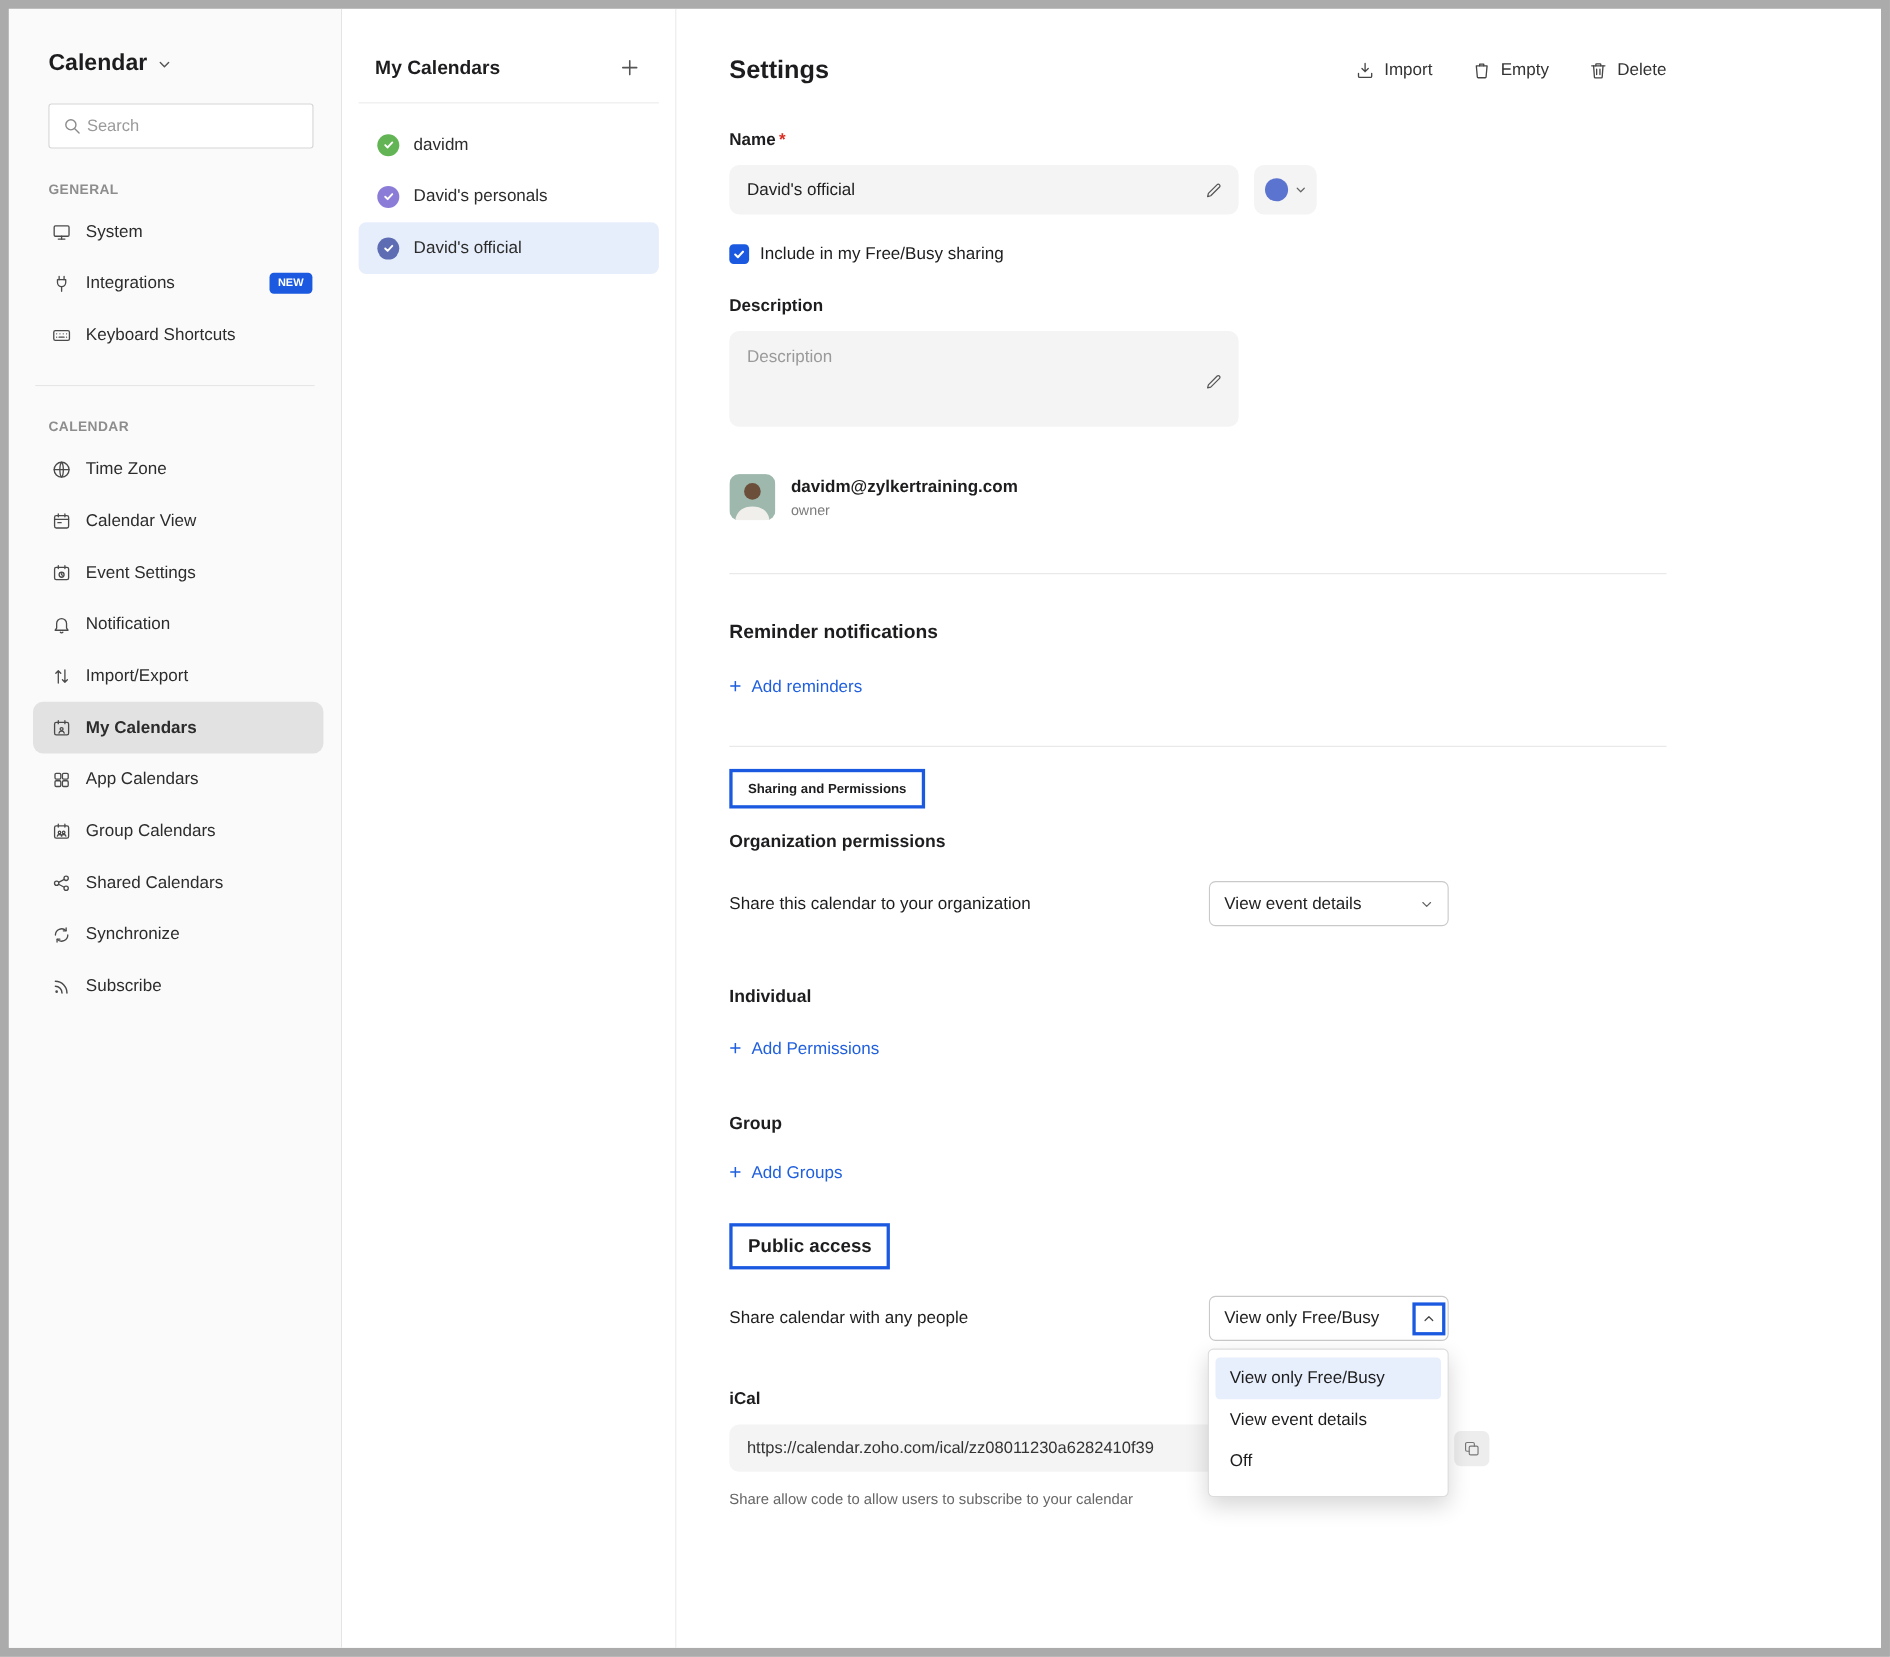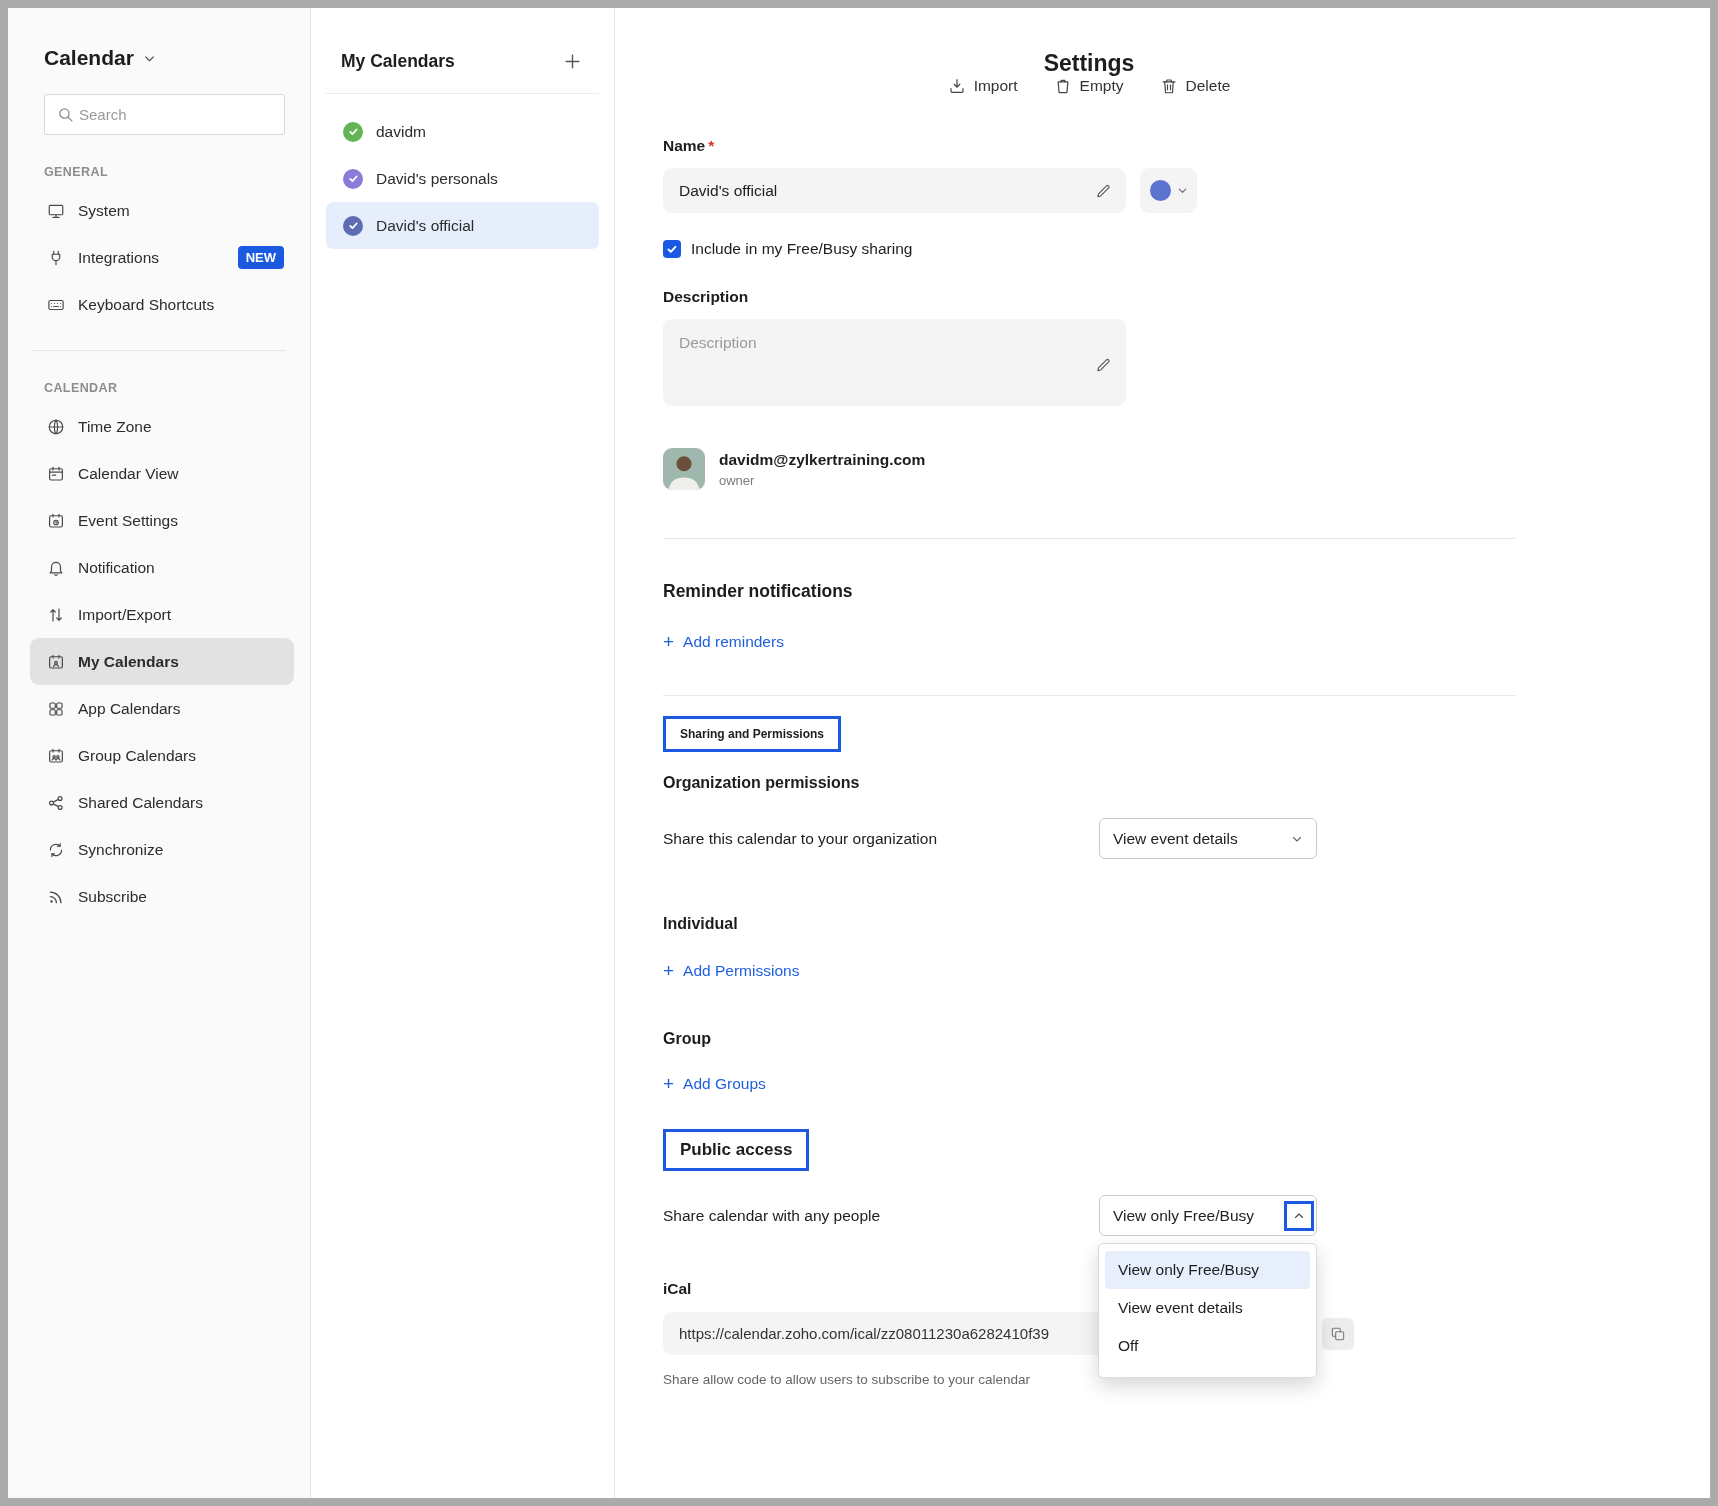--- a/index.html
+++ b/index.html
@@ -12,38 +12,38 @@
   .side-head { display:flex; align-items:center; gap:9px; padding:38px 24px 22px 36px; }
   .app-title { font-size:21px; font-weight:bold; color:#1d1d1f; }
   .chev-sm { color:#555; display:flex; }
   .search { margin:2px 25px 0 36px; height:41px; background:#fff; border:1px solid #d6d6d6; border-radius:3px; display:flex; align-items:center; gap:5px; padding:0 12px; color:#8b8b8b; }
   .search input { border:none; outline:none; background:transparent; font-size:15px; color:#333; width:100%; font-family:inherit; }
   .search input::placeholder { color:#9a9a9a; }
   .sec-label { font-size:12.5px; font-weight:bold; letter-spacing:.4px; color:#8d8d8d; margin:30px 0 8px 36px; }
   .nav-item { display:flex; align-items:center; gap:13px; height:47px; margin:0 16px 0 22px; padding:0 10px 0 16px; border-radius:9px; font-size:15.5px; color:#2c2c2c; cursor:pointer; }
   .nav-item .ic-w { display:flex; color:#4a4a4a; width:19px; justify-content:center; }
   .nav-item.sel { background:#e2e2e2; font-weight:bold; }
-  .badge { margin-left:auto; background:var(--accent); color:#fff; font-size:13px; font-weight:bold; padding:4px 8px; border-radius:4px;text-align:center; }
+  .badge { margin-left:auto; background:var(--accent); color:#fff; font-size:10px; font-weight:bold; padding:4px 8px; border-radius:4px;text-align:center; }
   .side-div { border-top:1px solid #e6e6e6; margin:22px 24px 0 24px; }
 
   
   .cal-panel { width:304px; flex:0 0 304px; background:#fff; border-right:1px solid #e4e4e4; }
   .cal-head { display:flex; align-items:center; justify-content:space-between; padding:42px 30px 20px 30px; }
   .cal-head .t { font-size:17.5px; font-weight:bold; color:#1d1d1f; }
   .add-btn { background:none; border:none; color:#555; cursor:pointer; display:flex; padding:2px; }
   .cal-div { border-top:1px solid #ececec; margin:0 15px; }
   .cal-items { padding-top:14px; }
   .cal-item { display:flex; align-items:center; gap:13px; height:47px; margin:0 15px; border-radius:7px; padding:0 17px; font-size:15.5px; color:#2c2c2c; cursor:pointer; }
   .cal-item.sel { background:#e7eefb; }
   .cal-dot { width:20px; height:20px; border-radius:50%; display:flex; align-items:center; justify-content:center; flex:0 0 20px; }
 
   
   .main { flex:1; padding:42px 0 0 48px; position:relative; background:#fff; }
   .main-inner { width:852px; }
-  .head-row { display:flex; align-items:center; justify-content:space-between;flex-direction:column; }
+  .head-row { display:flex; justify-content:space-between; }
   .page-title { font-size:23px; font-weight:bold; color:#1d1d1f; }
   .toolbar { display:flex; gap:36px; align-items:center; }
   .tb-btn { display:flex; align-items:center; gap:8px; background:none; border:none; font-size:15.5px; color:#333; cursor:pointer; font-family:inherit; }
   .tb-btn .ic-w { display:flex; color:#444; }
 
   .fld-label { font-size:15.5px; font-weight:bold; color:#1d1d1f; margin-top:42px; }
   .req { color:#d83025; margin-left:3px; }
   .name-row { display:flex; gap:14px; margin-top:13px; align-items:center; }
   .fld-wrap { position:relative; width:463px; }
   .fld { width:100%; height:45px; background:#f4f4f4; border:none; border-radius:9px; padding:0 44px 0 16px; font-size:15.5px; color:#222; font-family:inherit; outline:none; }

